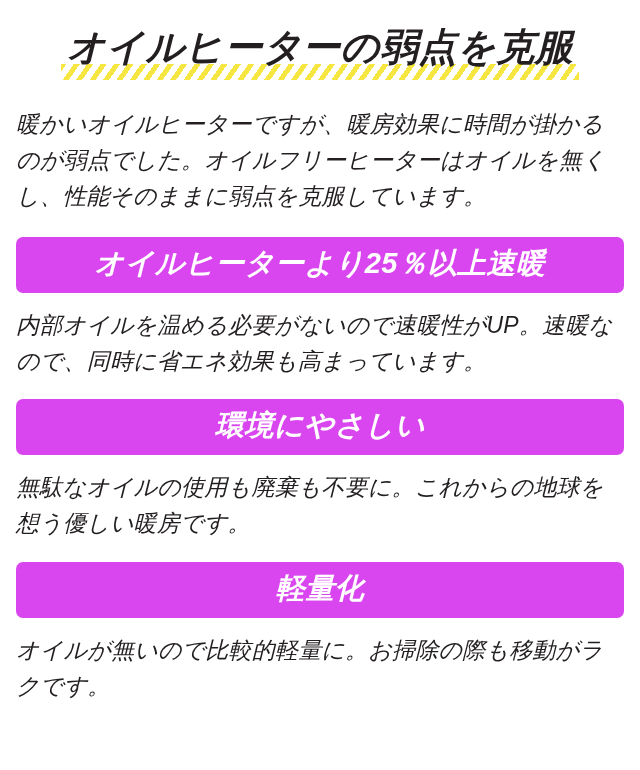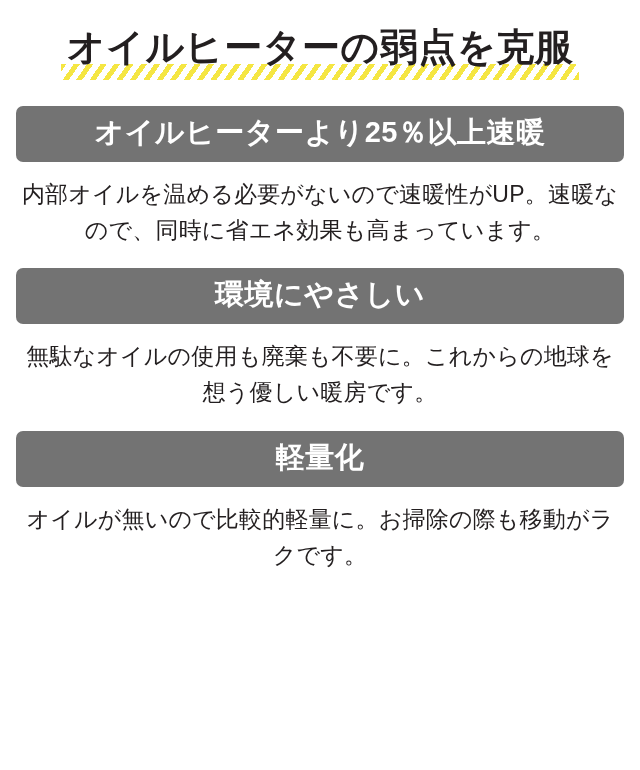--- a/index.html
+++ b/index.html
@@ -13,20 +13,21 @@
     font-family: "Liberation Sans", sans-serif;
     color: #231f20;
     overflow: hidden;
   }
   .page {
     width: 640px;
     height: 619px;
     box-sizing: border-box;
     padding: 26px 16px 0 16px;
     position: relative;
+    font-style: italic;
   }
 
   
   .title-block {
     text-align: center;
     position: relative;
     margin-bottom: 26px;
   }
   .title-inner {
     display: inline-block;
@@ -63,55 +64,55 @@
   .para {
     font-size: 23px;
     line-height: 1.58;
     color: #231f20;
     margin: 0 0 22px 0;
     letter-spacing: 0.2px;
   }
 
   
   .bar {
-    background: #737373;
+    background: #d946ef;
     border-radius: 7px;
     color: #ffffff;
     font-size: 29px;
     font-weight: bold;
     text-align: center;
     padding: 11px 8px 13px 8px;
     margin: 0 0 14px 0;
     letter-spacing: 0.5px;
     line-height: 1.1;
     white-space: nowrap;
   }
   .section {
     margin-bottom: 18px;
   }
   .section .para {
     margin-bottom: 0;
-    text-align: center;
   }
   .section + .section {
     margin-top: 20px;
   }
 </style>
 </head>
 <body>
 
 <div class="page">
 
   <div class="title-block">
     <div class="title-inner">
       <div class="title-text">オイルヒーターの弱点を克服</div>
       <div class="title-underline"></div>
     </div>
   </div>
 
+  <p class="para">暖かいオイルヒーターですが、暖房効果に時間が掛かるのが弱点でした。オイルフリーヒーターはオイルを無くし、性能そのままに弱点を克服しています。</p>
 
   <div class="section">
     <div class="bar">オイルヒーターより25％以上速暖</div>
     <p class="para">内部オイルを温める必要がないので速暖性がUP。速暖なので、同時に省エネ効果も高まっています。</p>
   </div>
 
   <div class="section">
     <div class="bar">環境にやさしい</div>
     <p class="para">無駄なオイルの使用も廃棄も不要に。これからの地球を想う優しい暖房です。</p>
   </div>

